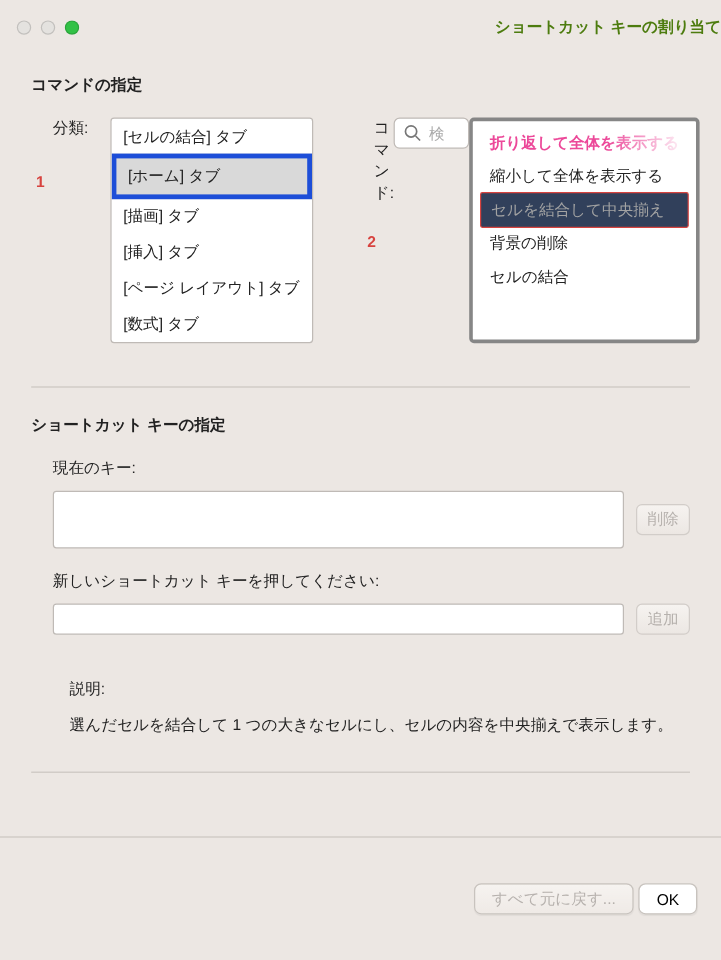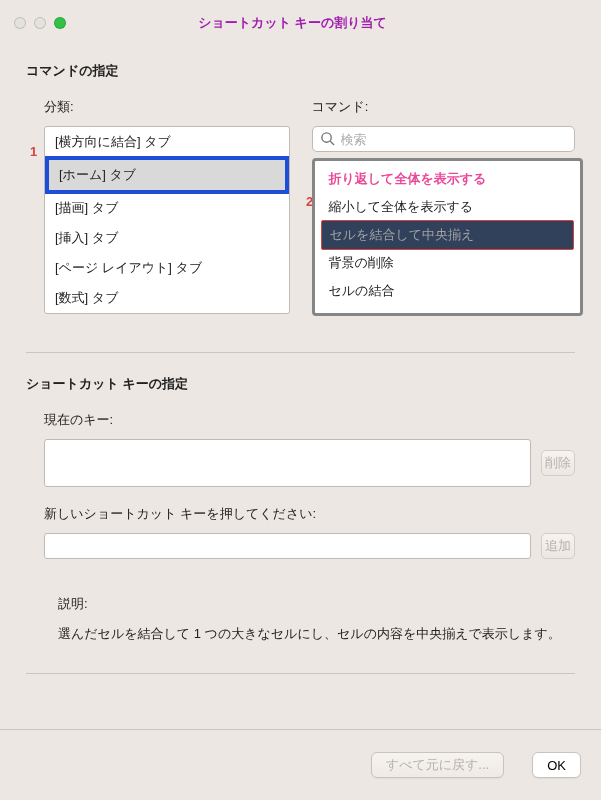--- a/index.html
+++ b/index.html
@@ -5,26 +5,26 @@
   * { box-sizing: border-box; margin: 0; padding: 0; }
   html, body { width: 601px; height: 800px; font-family: -apple-system, "Helvetica Neue", Arial, sans-serif; font-size: 13px; color: #222; }
   body { background: #ece7e3; display: flex; flex-direction: column; }
   
   .titlebar { height: 46px; display: flex; align-items: center; position: relative; border-bottom: 1px solid rgba(0,0,0,0); }
   .traffic { display: flex; gap: 8px; margin-left: 14px; }
   .tl-btn { width: 12px; height: 12px; border-radius: 50%; border: 0.5px solid rgba(0,0,0,0.15); }
   .tl-close { background: #e4e2df; }
   .tl-min { background: #e4e2df; }
   .tl-max { background: #32c146; }
-  .title { position: absolute; left: 0; right: 16px; text-align: center; font-weight: 600; font-size: 13px; color: #a21caf; pointer-events: none; }
+  .title { position: absolute; left: 0; right: 0; text-align: right; font-weight: 600; font-size: 13px; color: #4d7c0f; pointer-events: none; }
   
   .content { flex: 1; padding: 16px 26px 0 26px; display: flex; flex-direction: column; }
   .section-title { font-weight: 700; font-size: 13px; margin-bottom: 18px; }
   .row2 { display: flex; gap: 22px; }
-  .col { flex: 1; display: flex; flex-direction: column; }
+  .col { flex: 1; display: flex; }
   .col-label { font-size: 13px; margin-left: 18px; margin-bottom: 10px; }
   
   .cat-list { margin-left: 18px; background: #fff; border: 1px solid #bfbab6; border-radius: 3px; overflow: hidden; }
   .cat-item { padding: 6px 10px; font-size: 13px; cursor: pointer; }
   .cat-item.selected { background: #d9d9d9; border: 4px solid #1d4ed8; margin: -1px 0; }
   
   .search-wrap { position: relative; margin-bottom: 6px; }
   .search-input { width: 100%; height: 26px; border: 1px solid #bfbab6; border-radius: 5px; padding: 0 20px 0 28px; font-size: 13px; background: #fff; }
   .search-input::placeholder { color: #aaa; }
   .search-icon { position: absolute; left: 8px; top: 5px; width: 15px; height: 15px; color: #777; }
@@ -36,26 +36,26 @@
   
   .marker { position: absolute; color: #d7433f; font-size: 13px; font-weight: 700; }
   .content-rel { position: relative; }
   
   .hr { border: none; border-top: 1px solid #cac5c0; margin: 0; }
   .section2 { padding-top: 22px; }
   .sub-label { margin-left: 18px; font-size: 13px; margin-bottom: 10px; }
   .input-row { display: flex; gap: 10px; margin-left: 18px; margin-bottom: 18px; align-items: center; }
   .big-input { flex: 1; background: #fff; border: 1px solid #bfbab6; border-radius: 3px; height: 48px; }
   .small-input { flex: 1; background: #fff; border: 1px solid #bfbab6; border-radius: 3px; height: 26px; }
-  .side-btn { width: 34px; height: 26px; border-radius: 5px; border: 1px solid #d2cdc9; background: linear-gradient(#f6f3f0,#ece7e3); color: #b6b1ad; font-size: 13px; cursor: default; }
+  .side-btn { width: 45px; height: 26px; border-radius: 5px; border: 1px solid #d2cdc9; background: linear-gradient(#f6f3f0,#ece7e3); color: #b6b1ad; font-size: 13px; cursor: default; }
   .desc-block { margin-left: 32px; margin-bottom: 18px; }
   .desc-label { font-size: 13px; margin-bottom: 10px; }
   .desc-text { font-size: 13px; line-height: 1.7; }
   
-  .footer { border-top: 1px solid #cac5c0; padding: 22px 20px; display: flex; justify-content: flex-end; gap: 28px; background: #ece7e3; }
+  .footer { border-top: 1px solid #cac5c0; padding: 38px 20px; display: flex; justify-content: flex-end; gap: 4px; background: #ece7e3; }
   .btn { height: 26px; padding: 0 14px; border-radius: 6px; border: 1px solid #c8c3be; background: #fff; font-size: 13px; cursor: pointer; box-shadow: 0 1px 1px rgba(0,0,0,0.05); }
   .btn.disabled { color: #b6b1ad; background: linear-gradient(#f6f3f0,#efeae6); cursor: default; }
 </style>
 </head>
 <body>
 
 <div class="titlebar">
   <div class="traffic">
     <div class="tl-btn tl-close"></div>
     <div class="tl-btn tl-min"></div>
@@ -67,21 +67,21 @@
 <div class="content content-rel">
   <div class="section-title">コマンドの指定</div>
 
   <div class="row2" style="margin-bottom:36px; position:relative;">
     <span class="marker" style="left:4px; top:46px;">1</span>
     <span class="marker" style="left:280px; top:96px;">2</span>
 
     <div class="col">
       <div class="col-label">分類:</div>
       <div class="cat-list">
-        <div class="cat-item">[横方向に結合] タブ</div>
+        <div class="cat-item">[セルの結合] タブ</div>
         <div class="cat-item selected">[ホーム] タブ</div>
         <div class="cat-item">[描画] タブ</div>
         <div class="cat-item">[挿入] タブ</div>
         <div class="cat-item">[ページ レイアウト] タブ</div>
         <div class="cat-item">[数式] タブ</div>
       </div>
     </div>
 
     <div class="col">
       <div class="col-label" style="margin-left:0;">コマンド:</div>

